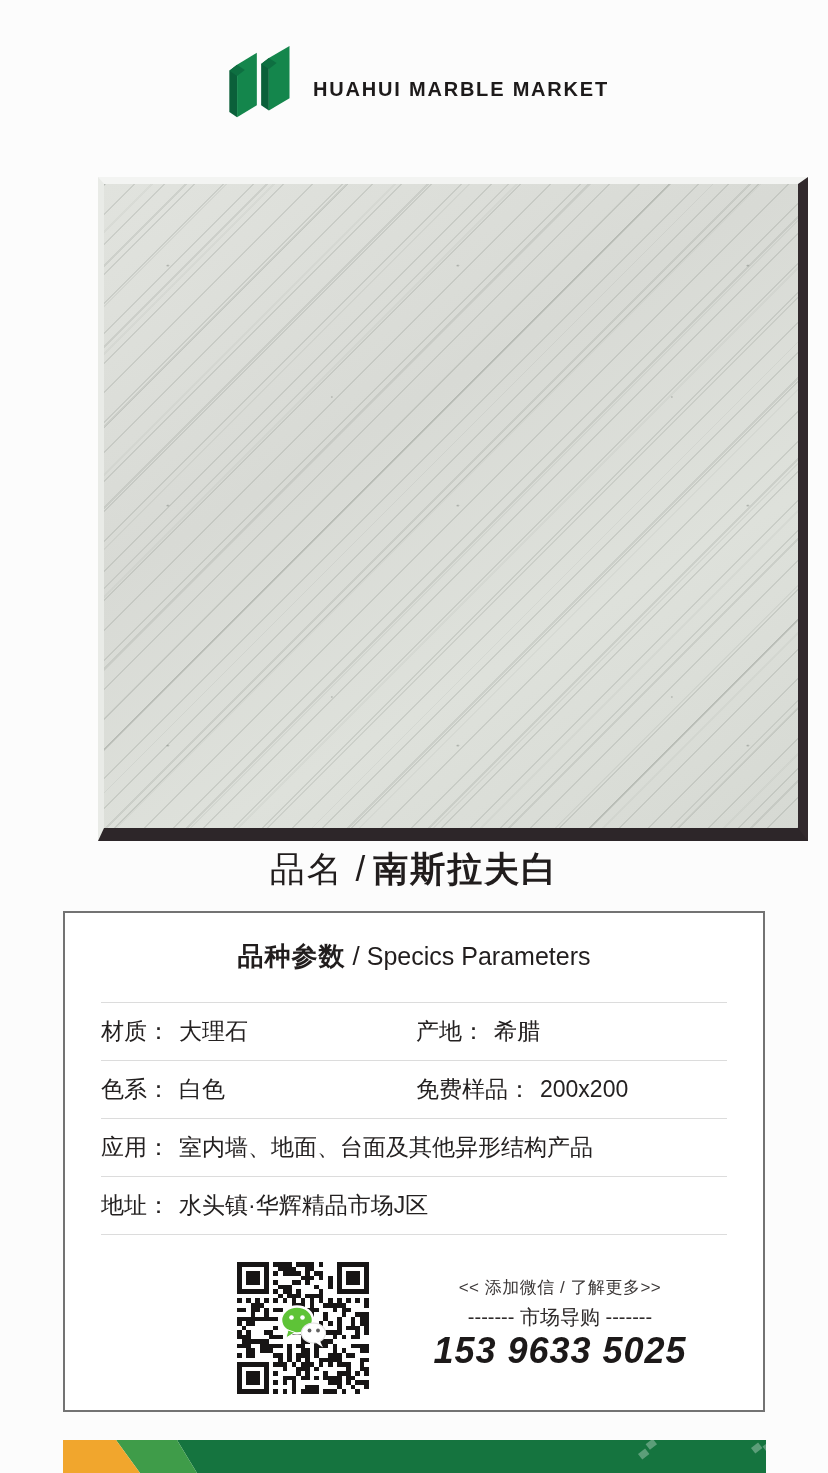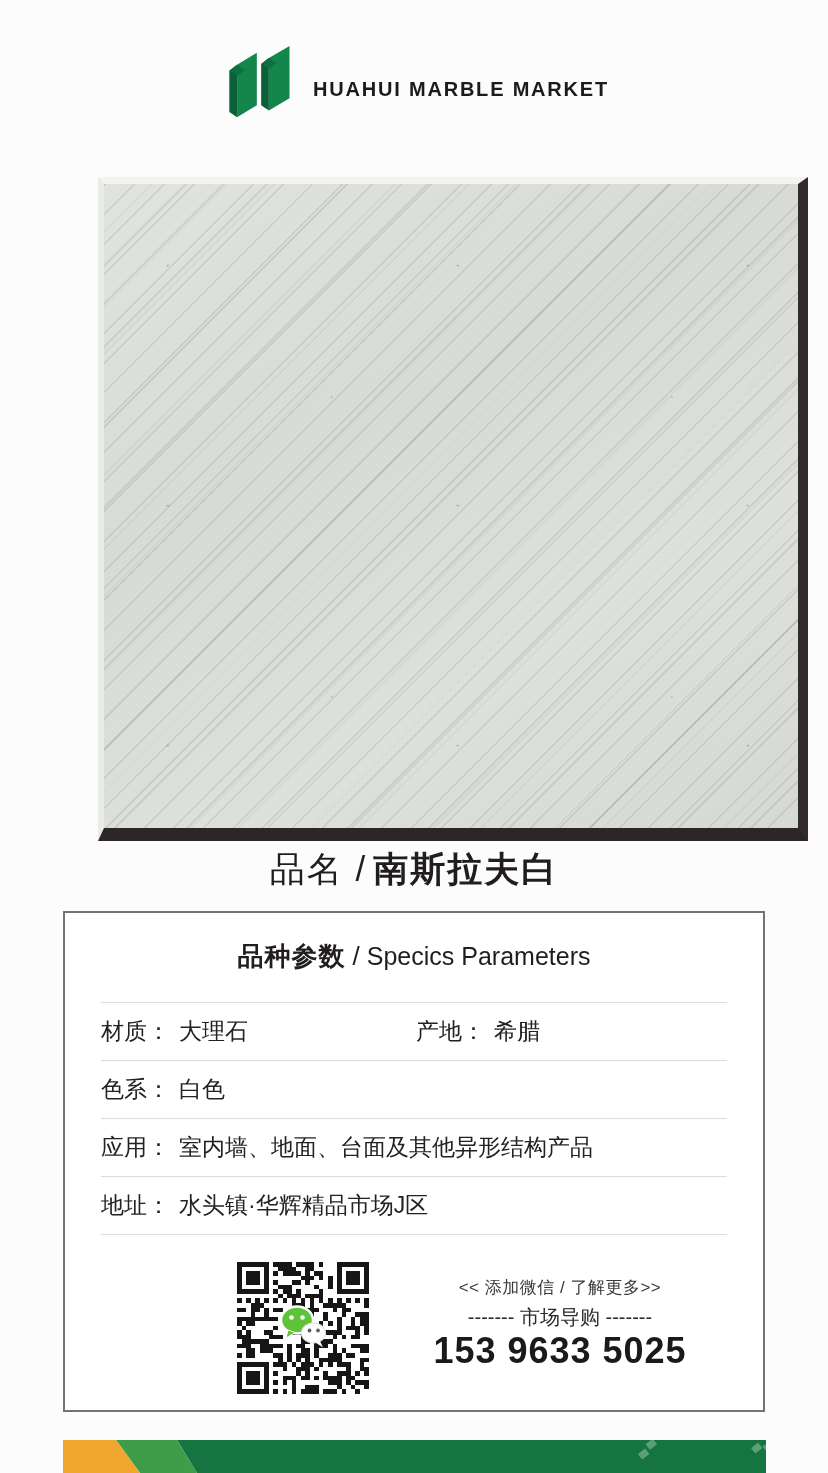--- a/index.html
+++ b/index.html
@@ -61,21 +61,21 @@
   .qr-block{position:absolute;left:167px;top:344px;width:142px;height:142px;background:#fff;padding:0;}
   .qr-modules{position:absolute;left:5px;top:5px;width:132px;height:132px;display:grid;
               grid-template-columns:repeat(29,1fr);grid-auto-rows:1fr;}
   .qm{background:transparent;}
   .qm.d{background:#171515;}
   .wechat-badge{position:absolute;left:44px;top:46px;width:54px;height:48px;}
 
   .contact{position:absolute;left:340px;top:365px;width:310px;text-align:center;color:#2b2828;}
   .contact-hint{font-size:17px;letter-spacing:.5px;color:#3c3838;line-height:20px;white-space:nowrap;}
   .contact-guide{font-size:20px;font-weight:500;margin-top:8px;line-height:22px;color:#2e2a2a;white-space:nowrap;}
-  .contact-phone{font-size:36px;font-weight:800;margin-top:4px;line-height:38px;letter-spacing:1px;color:#1c1919;white-space:nowrap;}
+  .contact-phone{font-size:36px;font-weight:800;margin-top:4px;line-height:38px;letter-spacing:1px;color:#1c1919;white-space:nowrap;font-style:italic;}
 
   
   .banner{position:absolute;left:63px;top:1440px;width:703px;height:33px;}
   .banner svg{display:block;}
 </style>
 </head>
 <body>
 
 <div class="page">
 
@@ -113,20 +113,23 @@
         <div class="spec-cell">
           <span class="spec-lbl">材质：</span><span class="spec-val">大理石</span>
         </div>
         <div class="spec-cell">
           <span class="spec-lbl">产地：</span><span class="spec-val">希腊</span>
         </div>
       </div>
       <div class="spec-row">
         <div class="spec-cell">
           <span class="spec-lbl">色系：</span><span class="spec-val">白色</span>
+        </div>
+        <div class="spec-cell">
+          <span class="spec-lbl">免费样品：</span><span class="spec-val">200x200</span>
         </div>
       </div>
       <div class="spec-row single">
         <div class="spec-cell">
           <span class="spec-lbl">应用：</span><span class="spec-val">室内墙、地面、台面及其他异形结构产品</span>
         </div>
       </div>
       <div class="spec-row single">
         <div class="spec-cell">
           <span class="spec-lbl">地址：</span><span class="spec-val">水头镇·华辉精品市场J区</span>

